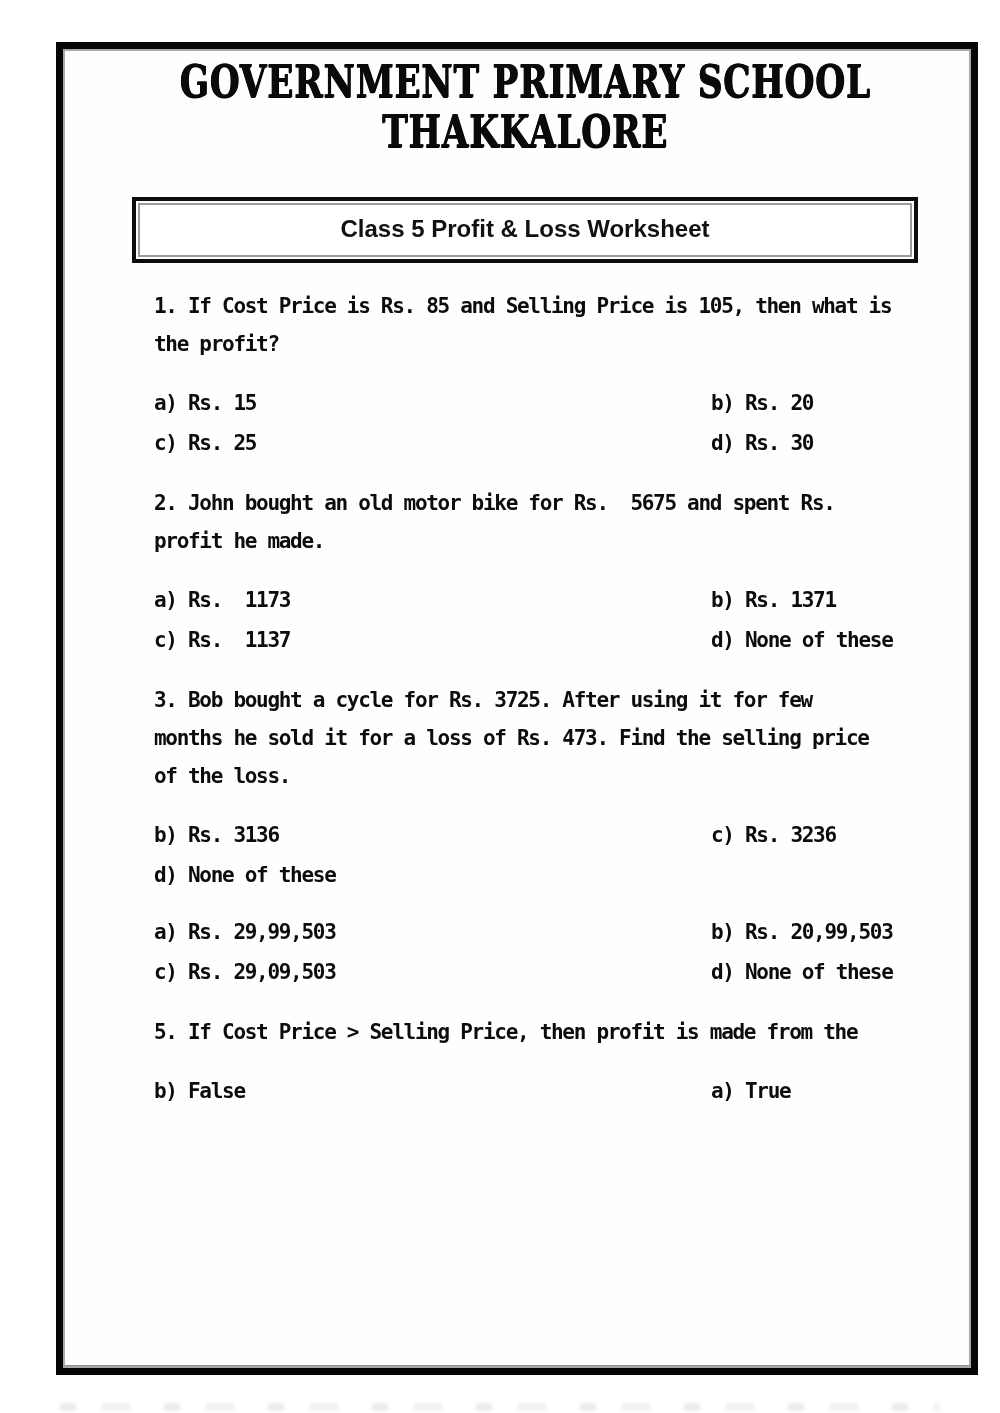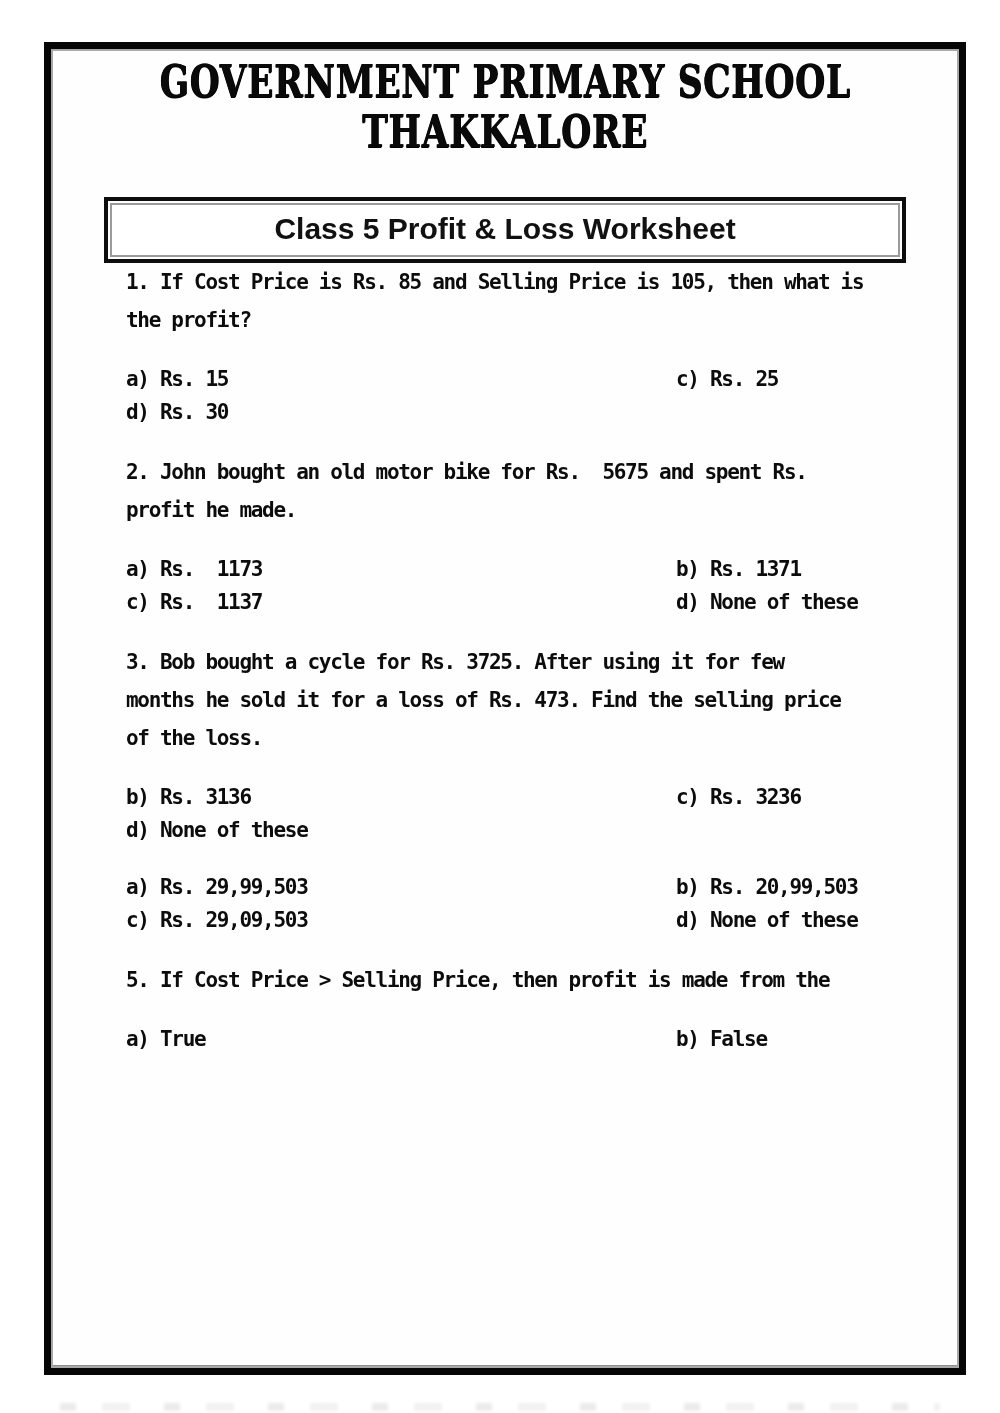--- a/index.html
+++ b/index.html
@@ -4,26 +4,27 @@
 <style>
   * { box-sizing: border-box; }
   html, body {
     margin: 0; padding: 0;
     width: 1000px; height: 1413px;
     background: #ffffff;
     font-family: "DejaVu Sans Mono", monospace;
   }
   .page-frame {
     position: absolute;
-    left: 44px; top: 42px;
+    left: 56px; top: 42px;
     width: 922px; height: 1333px;
     border: 7px solid #060606;
     background: #fefefe;
     box-shadow: inset 0 0 0 2px #a8a8a8, inset 0 -3px 0 #8d8d8d;
     overflow: hidden;
+    padding-left: 16px;
   }
   .school-header {
     margin-top: 8px;
     text-align: center;
     color: #0a0a0a;
   }
   .school-line {
     font-family: "DejaVu Serif", serif;
     font-weight: bold;
     font-size: 44px;
@@ -41,41 +42,43 @@
   }
   .title-box-inner {
     margin: 2px;
     border: 2px solid #9b9b9b;
     padding: 4px 0 6px 0;
     text-align: center;
   }
   .worksheet-title {
     font-family: "Liberation Sans", sans-serif;
     font-weight: bold;
-    font-size: 30px;
+    font-size: 24px;
     line-height: 40px;
     color: #111;
     white-space: pre;
   }
   .questions {
+    margin-top: 24px;
     padding: 0 60px 0 75px;
     color: #0c0c0c;
   }
   .question { margin-bottom: 24px; }
   .qline {
     font-size: 21px;
     font-weight: bold;
     line-height: 38px;
     letter-spacing: -1.3px;
     white-space: pre;
   }
   .options {
     margin-top: 24px;
     display: grid;
     grid-template-columns: 550px 1fr;
+    gap: 7px;
   }
   .opt {
     font-size: 21px;
     font-weight: bold;
     line-height: 33px;
     letter-spacing: -1.3px;
     white-space: pre;
     cursor: pointer;
   }
   .bottom-artifact {
@@ -106,20 +109,21 @@
 
   <div class="questions">
 
     <div class="question">
       <div>
         <div class="qline">1. If Cost Price is Rs. 85 and Selling Price is 105, then what is</div>
         <div class="qline">the profit?</div>
       </div>
       <div class="options">
         <div class="opt">a) Rs. 15</div>
+        <div class="opt">b) Rs. 20</div>
         <div class="opt">c) Rs. 25</div>
         <div class="opt">d) Rs. 30</div>
       </div>
     </div>
 
     <div class="question">
       <div>
         <div class="qline">2. John bought an old motor bike for Rs.  5675 and spent Rs.</div>
         <div class="qline">profit he made.</div>
       </div>
@@ -151,21 +155,21 @@
         <div class="opt">c) Rs. 29,09,503</div>
         <div class="opt">d) None of these</div>
       </div>
     </div>
 
     <div class="question">
       <div>
         <div class="qline">5. If Cost Price &gt; Selling Price, then profit is made from the</div>
       </div>
       <div class="options">
+        <div class="opt">b) False</div>
         <div class="opt">a) True</div>
-        <div class="opt">b) False</div>
       </div>
     </div>
 
   </div>
 </div>
 
 <div class="bottom-artifact"></div>
 
 </body></html>

